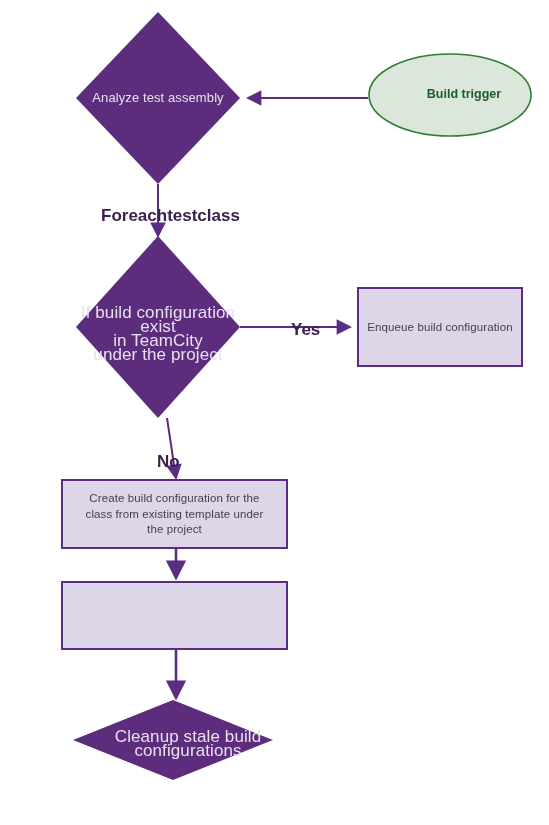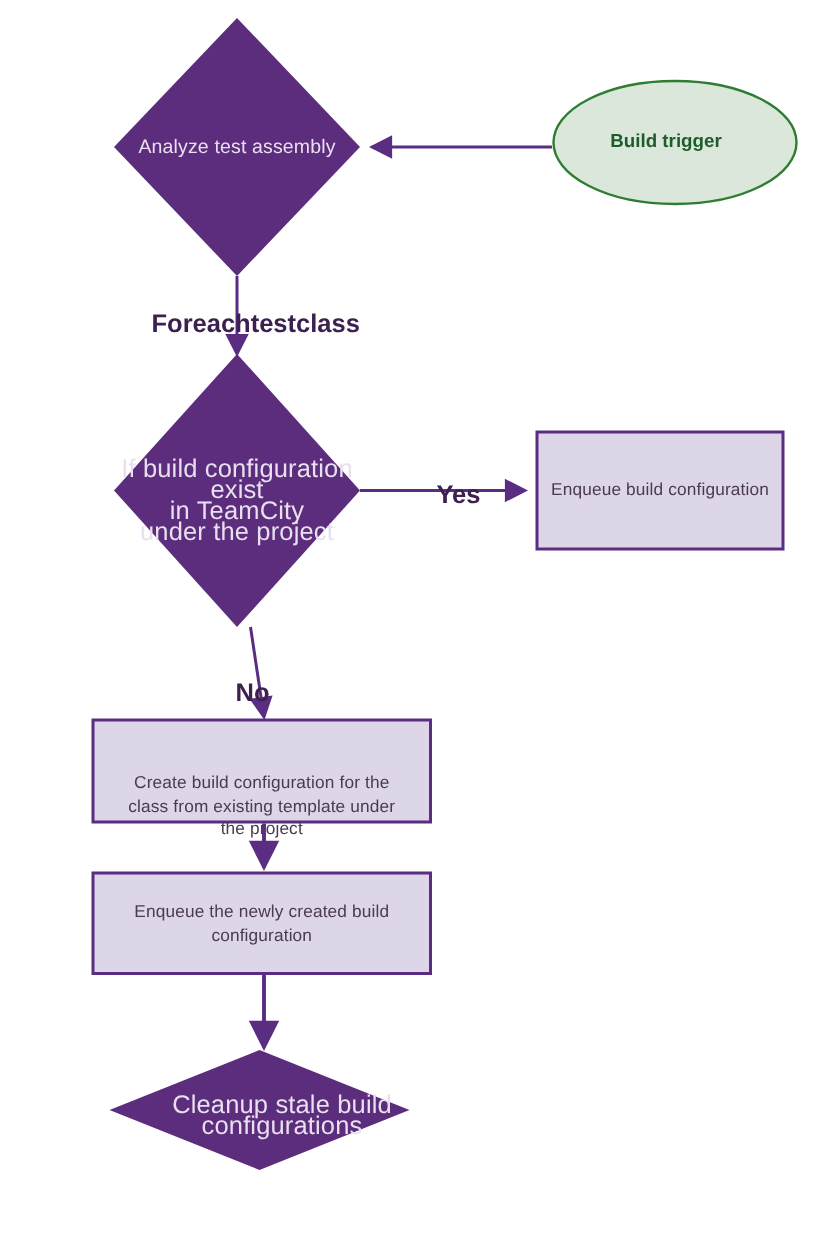--- a/index.html
+++ b/index.html
@@ -111,34 +111,32 @@
 
     <rect x="62" y="480" width="225" height="68" fill="#ddd5e8" stroke="#5b2d82" stroke-width="2"></rect>
 
     <rect x="62" y="582" width="225" height="67" fill="#ddd5e8" stroke="#5b2d82" stroke-width="2"></rect>
 
     <polygon points="173,700 273,740 173,780 73,740" fill="#5c2d7c"></polygon>
   </svg>
 
   <div class="node-label decision-text large" style="left:58px; top:90px; width:200px;">Analyze test assembly</div>
 
-  <div class="node-label start-text" style="left:370px; top:87px; width:148px;">Build trigger</div>
+  <div class="node-label start-text" style="left:390px; top:87px; width:148px;">Build trigger</div>
 
   <div class="node-label decision-text" style="left:68px; top:306px; width:180px;">If build configuration exist
 in TeamCity
 under the project</div>
 
   <div class="node-label process-text" style="left:364px; top:320px; width:152px;">Enqueue build configuration</div>
 
-  <div class="node-label process-text" style="left:66px; top:491px; width:217px;margin-top:24px;">Create build configuration for the
+  <div class="node-label process-text" style="left:66px; top:491px; width:217px;">Create build configuration for the
 class from existing template under
 the project</div>
 
-  <div class="node-label process-text" style="left:66px; top:601px; width:217px;">Enqueue the newly created build
-configuration</div>
 
   <div class="node-label decision-text" style="left:108px; top:730px; width:160px;">Cleanup stale build
 configurations</div>
 
   <div class="edge-label" style="left:101px; top:206px;">Foreachtestclass</div>
 
   <div class="edge-label" style="left:291px; top:320px;">Yes</div>
 
   <div class="edge-label" style="left:157px; top:452px;">No</div>
 

